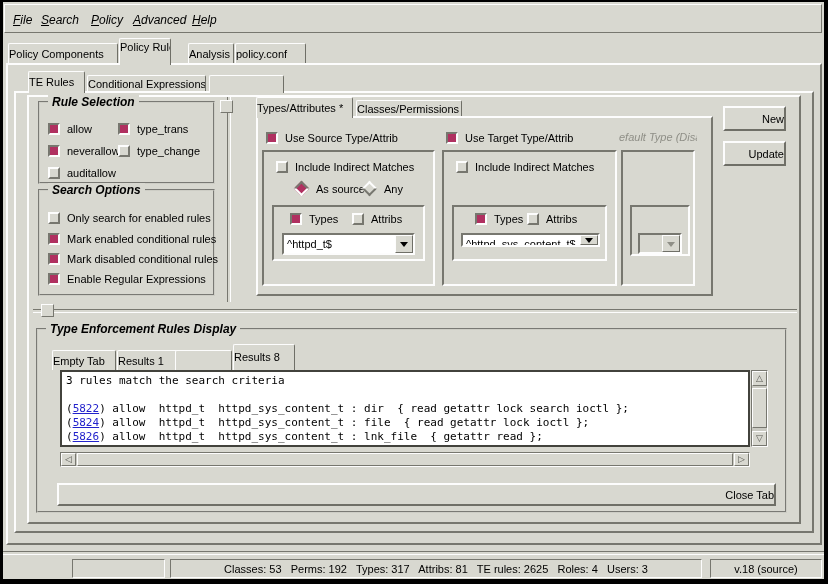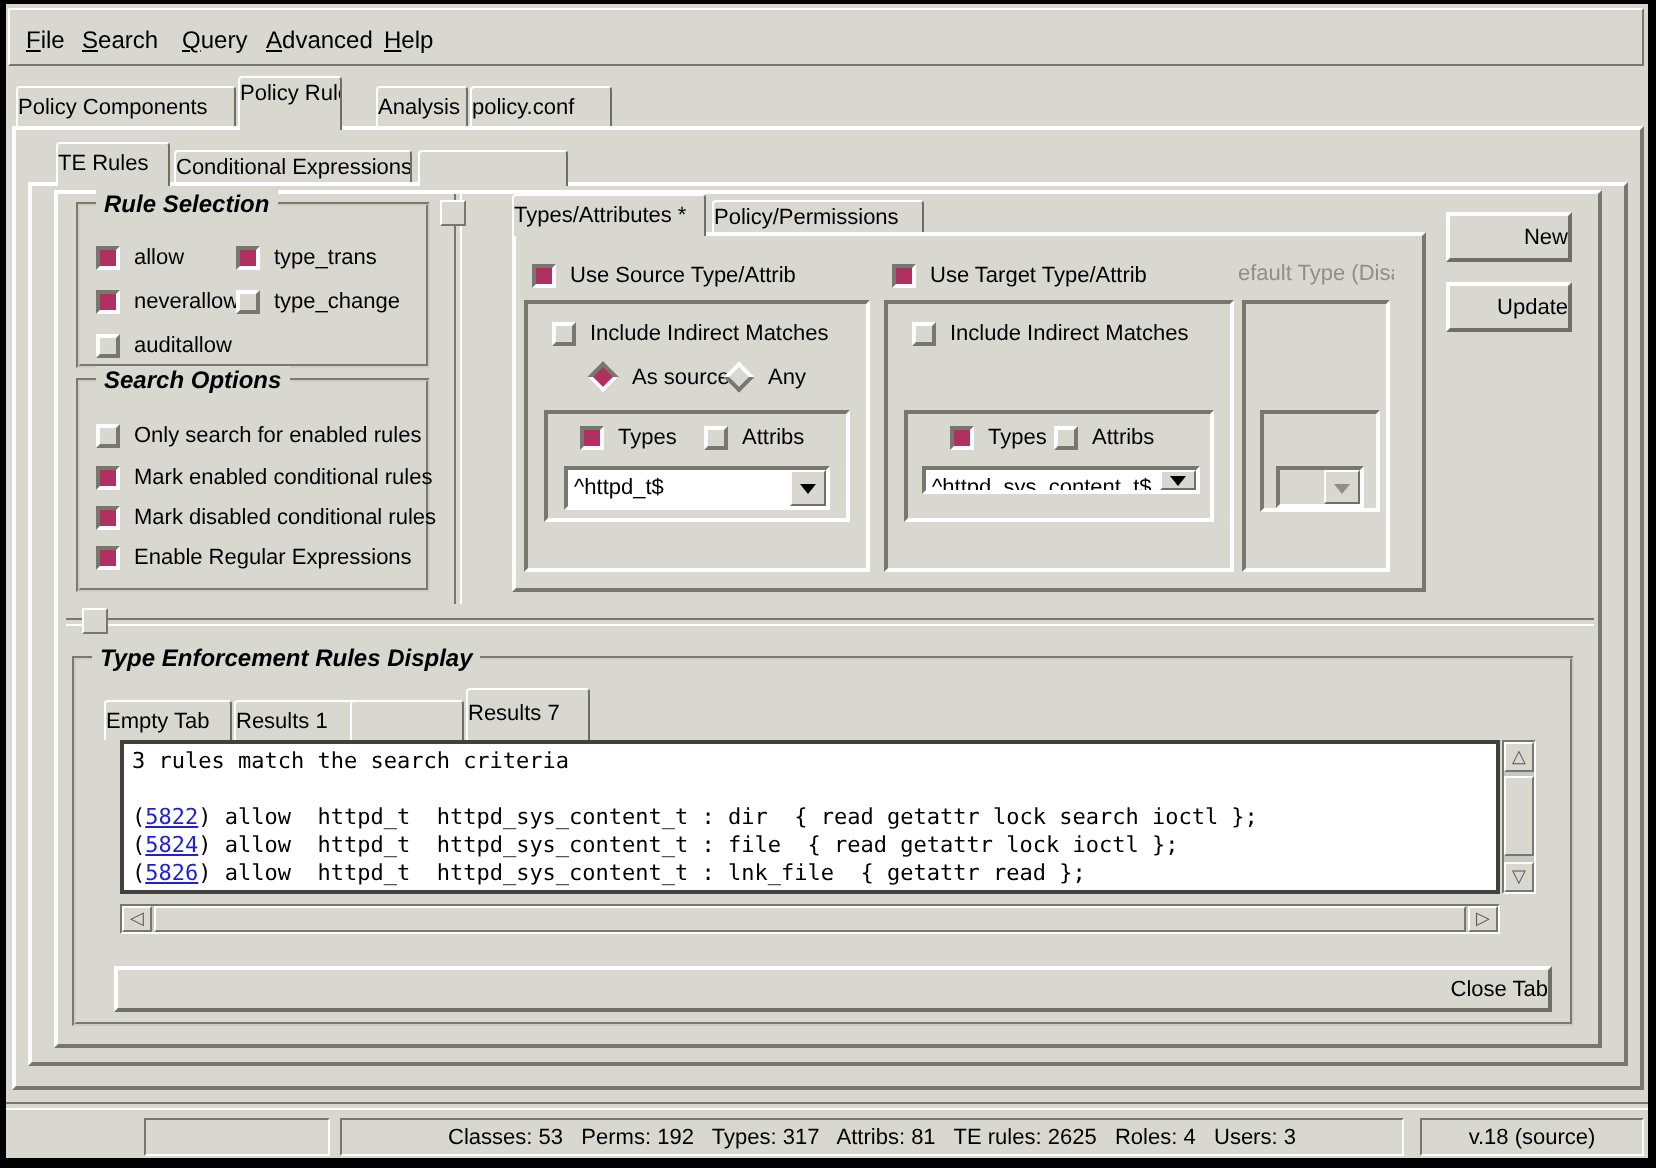--- a/index.html
+++ b/index.html
@@ -5,21 +5,21 @@
   html,body { margin:0; padding:0; background:#555; }
   .win {
     position:relative; width:828px; height:584px;
     background:#d8d8d0; overflow:hidden;
     font-family:"Liberation Sans", sans-serif; color:#000;
   }
   .win::after {
     content:""; position:absolute; inset:0; pointer-events:none; z-index:50;
     border:2px solid #000; border-left-width:3px; border-right-width:4px; border-bottom-width:5px;
   }
-  .abs { position:absolute; box-sizing:border-box; }
+  .abs { position:absolute; box-sizing:border-box;font-style:italic; }
 
   
   .raised { border:2px solid; border-color:#fdfdfd #77776f #77776f #fdfdfd; }
   .sunk { border:2px solid; border-color:#77776f #fdfdfd #fdfdfd #77776f; }
 
   
   .menubar { left:4px; top:4px; width:818px; height:29px; border:1px solid; border-color:#fdfdfd #77776f #77776f #fdfdfd; }
   .mitem { position:absolute; top:8px; font-size:12px; white-space:nowrap; }
   .mitem::first-letter { text-decoration:underline; }
 
@@ -91,21 +91,21 @@
             font-size:11px; display:flex; align-items:center; justify-content:center; white-space:pre; }
 </style>
 </head>
 <body>
 
 <div class="win">
 
   <div class="abs menubar">
     <span class="mitem" style="left:8px">File</span>
     <span class="mitem" style="left:36px">Search</span>
-    <span class="mitem" style="left:86px">Query</span>
+    <span class="mitem" style="left:86px">Policy</span>
     <span class="mitem" style="left:128px">Advanced</span>
     <span class="mitem" style="left:187px">Help</span>
   </div>
 
   <div class="frame raised" style="left:6px; top:63px; width:816px; height:482px; z-index:1"></div>
   <div class="tab" style="left:8px; top:43px; width:110px; height:20px; padding-top:4px; z-index:2">Policy Components</div>
   <div class="tab sel" style="left:119px; top:38px; width:52px; height:27px; padding-top:2px">Policy Rules</div>
   <div class="tab" style="left:188px; top:43px; width:46px; height:20px; padding-top:4px; z-index:2">Analysis</div>
   <div class="tab" style="left:235px; top:43px; width:71px; height:20px; padding-top:4px; z-index:2">policy.conf</div>
 
@@ -160,21 +160,21 @@
     <div class="check" style="left:48px; top:272px">
       <span class="ind on"></span>
       <span>Enable Regular Expressions</span>
     </div>
 
     <div class="sash-v" style="left:227px; top:97px; height:205px"></div>
     <div class="shandle" style="left:220px; top:100px"></div>
 
     <div class="frame raised" style="left:256px; top:116px; width:457px; height:180px; z-index:1"></div>
     <div class="tab sel" style="left:256px; top:97px; width:97px; height:21px; padding-top:4px; z-index:4">Types/Attributes *</div>
-    <div class="tab" style="left:356px; top:100px; width:106px; height:16px; padding-top:2px; z-index:2">Policy/Permissions</div>
+    <div class="tab" style="left:356px; top:100px; width:106px; height:16px; padding-top:2px; z-index:2">Classes/Permissions</div>
 
     <div style="position:absolute; inset:0; z-index:5">
 
       <div class="check" style="left:266px; top:131px">
         <span class="ind on"></span>
         <span>Use Source Type/Attrib</span>
       </div>
       <div class="frame sunk" style="left:262px; top:150px; width:173px; height:136px"></div>
       <div class="check" style="left:276px; top:160px">
         <span class="ind"></span>
@@ -245,21 +245,21 @@
       <div class="sash-h" style="left:33px; top:309px; width:764px"></div>
       <div class="shandle" style="left:41px; top:304px"></div>
 
       <div class="group" style="left:36px; top:328px; width:751px; height:185px">
         <div class="gtitle">Type Enforcement Rules Display</div>
       </div>
 
       <div class="tab" style="left:52px; top:350px; width:64px; height:20px; padding-top:4px">Empty Tab</div>
       <div class="tab" style="left:117px; top:350px; width:78px; height:20px; padding-top:4px">Results 1</div>
       <div class="tab" style="left:175px; top:350px; width:57px; height:20px; padding-top:20px">Results 2</div>
-      <div class="tab sel" style="left:233px; top:344px; width:62px; height:26px; padding-top:6px">Results 7</div>
+      <div class="tab sel" style="left:233px; top:344px; width:62px; height:26px; padding-top:6px">Results 8</div>
 
       <div class="textarea" style="left:60px; top:370px; width:690px; height:77px">
         <div class="rline">3 rules match the search criteria</div>
         <div class="rline">&nbsp;</div>
         <div class="rline"><span>(</span><a class="rlink">5822</a><span>) allow  httpd_t  httpd_sys_content_t : dir  { read getattr lock search ioctl };</span></div>
         <div class="rline"><span>(</span><a class="rlink">5824</a><span>) allow  httpd_t  httpd_sys_content_t : file  { read getattr lock ioctl };</span></div>
         <div class="rline"><span>(</span><a class="rlink">5826</a><span>) allow  httpd_t  httpd_sys_content_t : lnk_file  { getattr read };</span></div>
       </div>
 
       <div class="sb" style="left:751px; top:370px; width:17px; height:77px">

